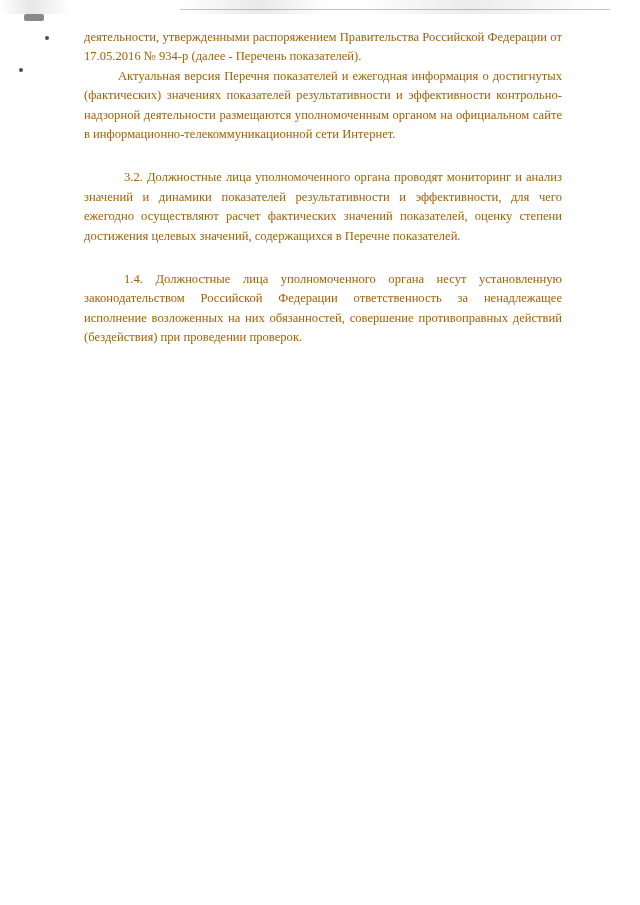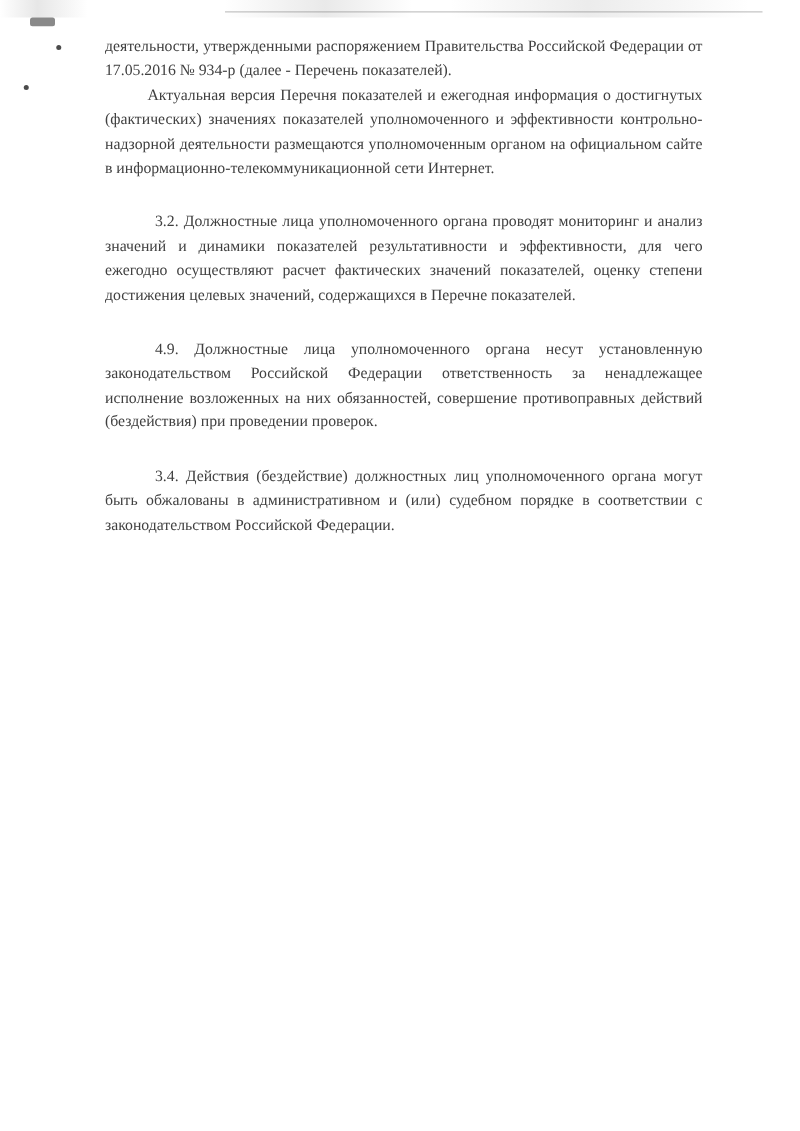--- a/index.html
+++ b/index.html
@@ -72,21 +72,21 @@
     border-radius: 50%;
   }
 
   .text-block {
     position: absolute;
     top: 28px;
     left: 84px;
     width: 478px;
     font-size: 12.6px;
     line-height: 19.4px;
-    color: #404040;
+    color: #a16207;
     text-align: justify;
     text-justify: inter-word;
   }
   .para {
     margin: 0 0 0 0;
     text-align: justify;
     text-justify: inter-word;
   }
   .para.indent {
     text-indent: 34px;
@@ -102,19 +102,18 @@
 <div class="page">
 
   <div class="scan-top-noise"></div>
   <div class="scan-line"></div>
   <div class="scan-blot"></div>
   <div class="scan-dot-a"></div>
   <div class="scan-dot-b"></div>
 
   <div class="text-block">
     <p class="para">деятельности, утвержденными распоряжением Правительства Российской Федерации от 17.05.2016 № 934-р (далее - Перечень показателей).</p>
-    <p class="para indent">Актуальная версия Перечня показателей и ежегодная информация о достигнутых (фактических) значениях показателей уполномоченного и эффективности контрольно-надзорной деятельности размещаются уполномоченным органом на официальном сайте в информационно-телекоммуникационной сети Интернет.</p>
+    <p class="para indent">Актуальная версия Перечня показателей и ежегодная информация о достигнутых (фактических) значениях показателей результативности и эффективности контрольно-надзорной деятельности размещаются уполномоченным органом на официальном сайте в информационно-телекоммуникационной сети Интернет.</p>
     <p class="para indent-wide">3.2. Должностные лица уполномоченного органа проводят мониторинг и анализ значений и динамики показателей результативности и эффективности, для чего ежегодно осуществляют расчет фактических значений показателей, оценку степени достижения целевых значений, содержащихся в Перечне показателей.</p>
-    <p class="para indent-wide">4.9. Должностные лица уполномоченного органа несут установленную законодательством Российской Федерации ответственность за ненадлежащее исполнение возложенных на них обязанностей, совершение противоправных действий (бездействия) при проведении проверок.</p>
-    <p class="para indent-wide">3.4. Действия (бездействие) должностных лиц уполномоченного органа могут быть обжалованы в административном и (или) судебном порядке в соответствии с законодательством Российской Федерации.</p>
+    <p class="para indent-wide">1.4. Должностные лица уполномоченного органа несут установленную законодательством Российской Федерации ответственность за ненадлежащее исполнение возложенных на них обязанностей, совершение противоправных действий (бездействия) при проведении проверок.</p>
   </div>
 
 </div>
 
 </body></html>

